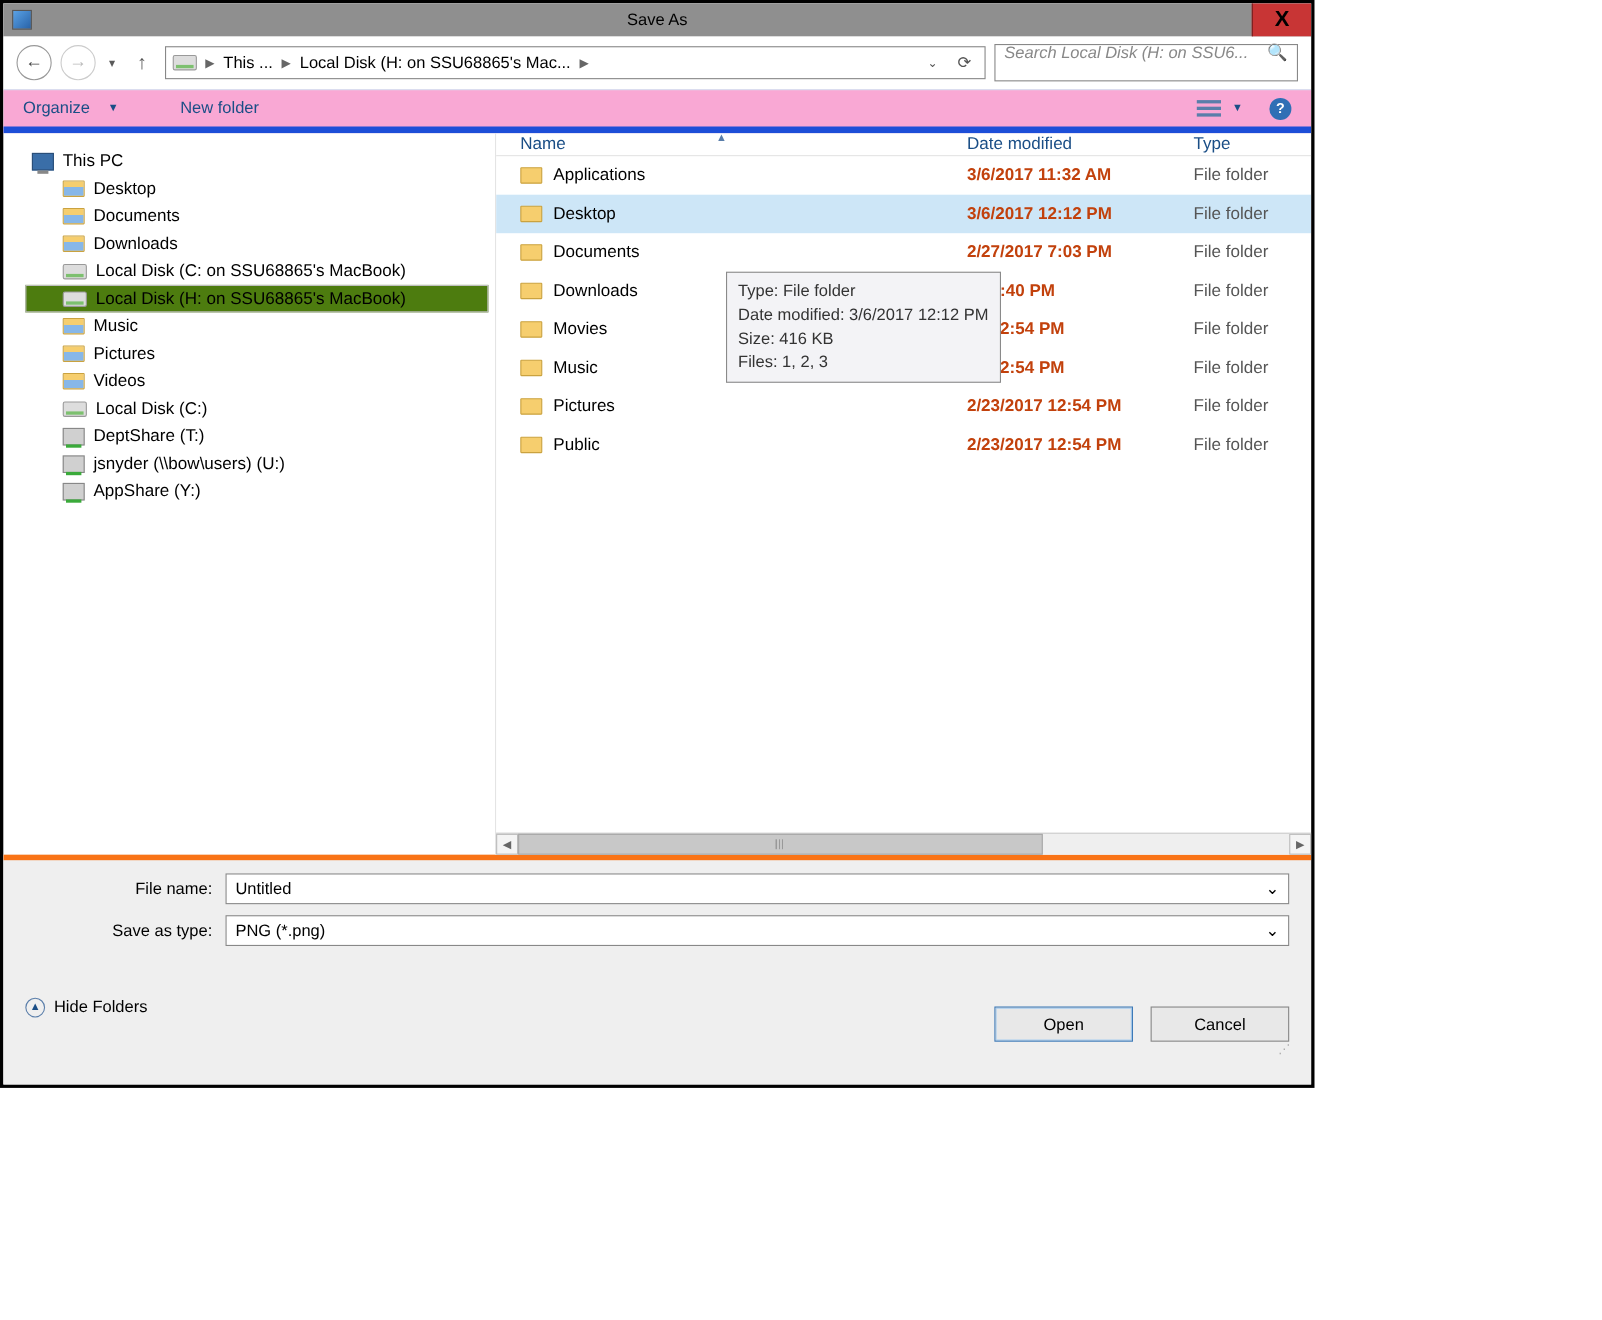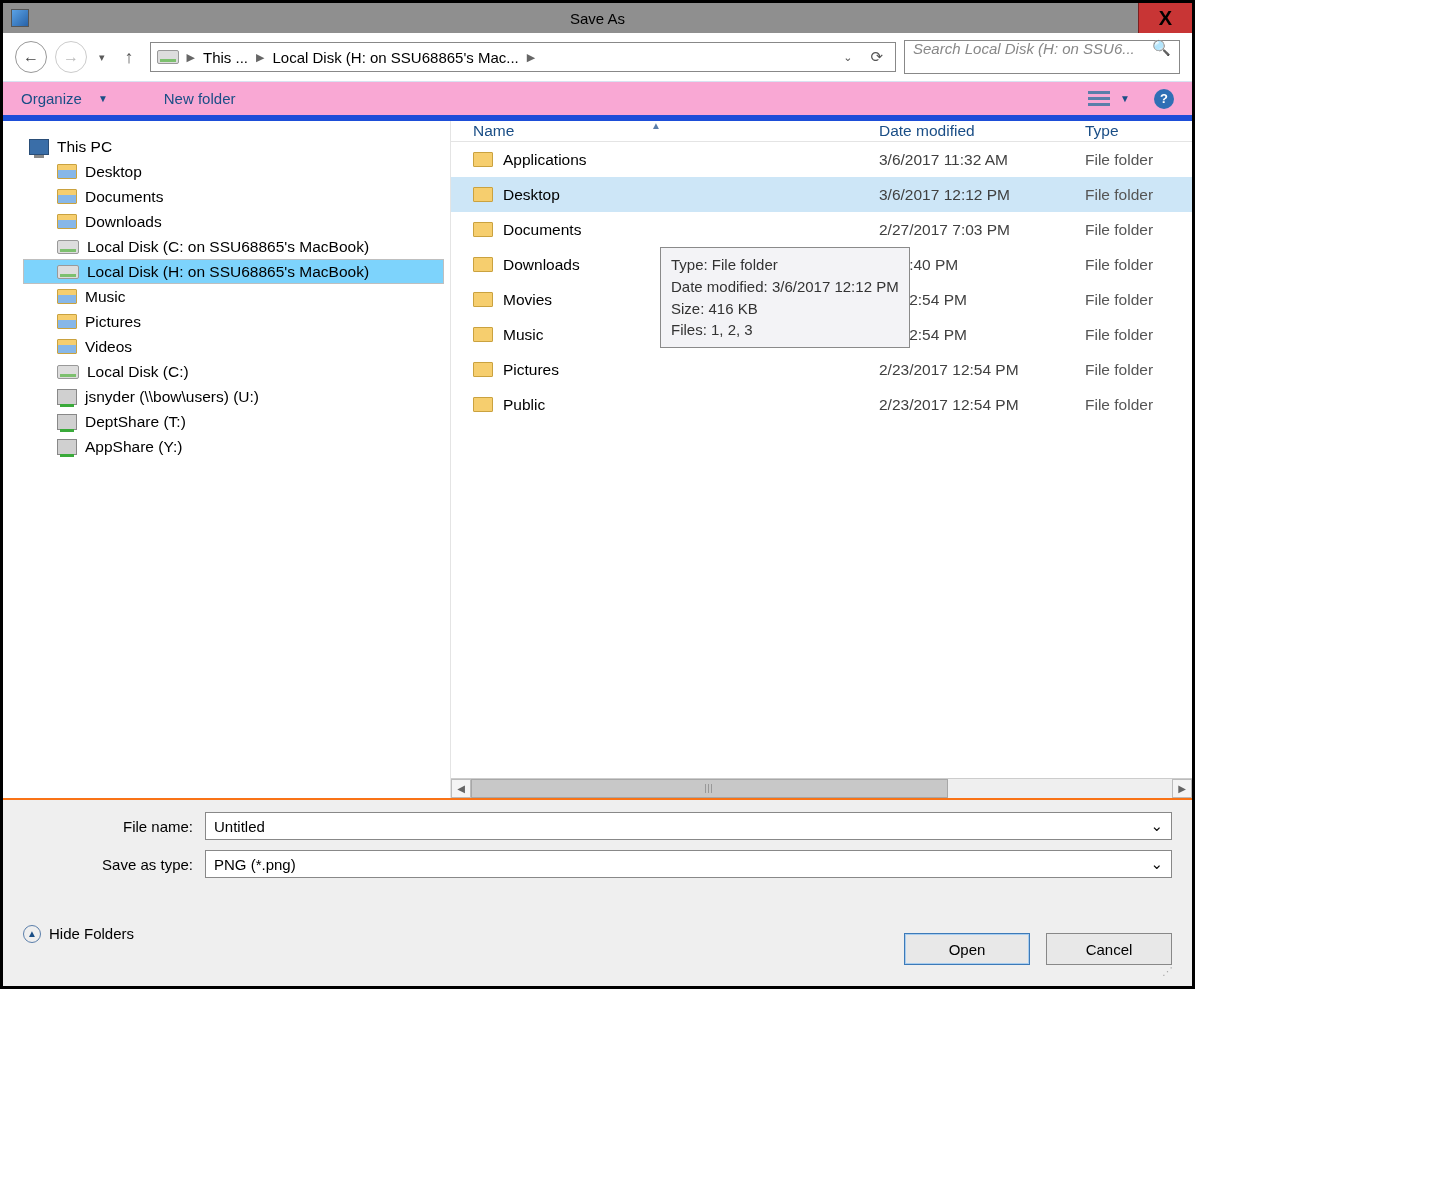--- a/index.html
+++ b/index.html
@@ -126,41 +126,41 @@
   .main { flex:1; display:flex; min-height:0;}
   .tree {
     width: 447px;
     padding: 14px 6px 6px 20px;
     font-size: 15.5px;
     color:#000;
     overflow:hidden;
   }
   .tree .rootrow { display:flex; align-items:center; gap:8px; padding:3px 6px; }
   .tree .row { display:flex; align-items:center; gap:8px; padding:3.5px 6px 3.5px 34px; white-space:nowrap;}
-  .tree .row.selected { background:#7dd3fc; border:1px solid #bfbfbf; padding:2.5px 5px 2.5px 33px;}
+  .tree .row.selected { background:#4d7c0f; border:1px solid #bfbfbf; padding:2.5px 5px 2.5px 33px;}
   .icon-pc { width:20px; height:16px; background:#3a6ea8; border:1px solid #2a4e78; position:relative;}
   .icon-pc::after{content:"";position:absolute;left:4px;right:4px;bottom:-4px;height:3px;background:#888;}
   .icon-folder { width:20px; height:15px; background:#f6ce6e; border:1px solid #caa23f; border-radius:1px;}
   .icon-folder.blue { background:linear-gradient(#f6ce6e 40%,#87b7e8 40%);}
   .icon-drive { width:22px; height:14px; background:#ddd; border:1px solid #999; border-radius:2px; position:relative;}
   .icon-drive::after{content:"";position:absolute;bottom:1px;left:2px;right:2px;height:3px;background:#7dc06f;}
   .icon-net { width:20px; height:16px; background:#d0d0d0; border:1px solid #888; position:relative;}
   .icon-net::after{content:"";position:absolute;left:2px;right:2px;bottom:-3px;height:3px;background:#3aaa3a;}
   
   .filelist { flex:1; display:flex; flex-direction:column; border-left:1px solid #e4e4e4; min-width:0; position:relative;}
   .colhead { height:21px; display:flex; align-items:center; border-bottom:1px solid #e4e4e4; color:#1a4e86; font-size:15.5px;}
   .col-name { width: 428px; padding-left:22px; position:relative;}
   .col-name .sort-arrow{ position:absolute; top:-2px; left:200px; font-size:10px; color:#5a7eaa;}
   .col-date { width:198px;}
   .col-type { flex:1; padding-left:8px;}
   .files { flex:1; overflow:hidden; position:relative;}
   .frow { height:35px; display:flex; align-items:center; font-size:15.5px;}
   .frow.selected { background:#cde6f7;}
   .frow .fname { width:428px; display:flex; align-items:center; gap:10px; padding-left:22px;}
-  .frow .fdate { width:198px; color:#404040;}
+  .frow .fdate { width:198px; color:#c2410c;font-weight:bold;}
   .frow .ftype { flex:1; color:#555; padding-left:8px; overflow:hidden; white-space:nowrap;}
   .ficon { width:20px; height:15px; background:#f6ce6e; border:1px solid #caa23f; border-radius:1px;}
   
   .tooltip {
     position:absolute;
     left: 209px; top: 105px;
     background:#f3f3f6;
     border:1px solid #8a8a8a;
     padding:6px 10px;
     font-size:15px;
@@ -174,22 +174,22 @@
     height:20px; border-top:1px solid #ccc;
     display:flex; align-items:stretch; background:#efefef;
   }
   .hscroll .arrow { width:20px; display:flex; align-items:center; justify-content:center; border:1px solid #bbb; background:#f4f4f4; font-size:10px; color:#666;}
   .hscroll .track { flex:1; position:relative;}
   .hscroll .thumb { position:absolute; left:0; top:0; bottom:0; width:68%; background:#c8c8c8; border:1px solid #a7a7a7;}
   .hscroll .thumb::after{content:"";position:absolute;left:50%;top:4px;bottom:4px;width:8px;margin-left:-4px;background:repeating-linear-gradient(90deg,#999 0 1px,transparent 1px 3px);}
   
   .bottom {
     background:#efefef;
-    border-top:2px solid #f97316;
-    padding: 12px 20px 8px 20px;
+    border-top:5px solid #f97316;
+    padding: 12px 20px 26px 20px;
   }
   .formrow { display:flex; align-items:center; margin-bottom:10px;}
   .formrow .lbl { width:182px; text-align:right; padding-right:12px; font-size:15px;}
   .formrow .field {
     flex:1; height:28px; border:1px solid #888; background:#fff;
     display:flex; align-items:center; justify-content:space-between;
     padding:0 8px; font-size:15px;
   }
   .footerrow { display:flex; align-items:center; margin-top:24px;}
   .hide-folders { display:flex; align-items:center; gap:8px; font-size:15px;}
@@ -285,25 +285,25 @@
       <div class="row">
         <span class="icon-folder blue"></span>
         <span>Videos</span>
       </div>
       <div class="row">
         <span class="icon-drive"></span>
         <span>Local Disk (C:)</span>
       </div>
       <div class="row">
         <span class="icon-net"></span>
+        <span>DeptShare (T:)</span>
+      </div>
+      <div class="row">
+        <span class="icon-net"></span>
         <span>jsnyder (\\bow\users) (U:)</span>
-      </div>
-      <div class="row">
-        <span class="icon-net"></span>
-        <span>DeptShare (T:)</span>
       </div>
       <div class="row">
         <span class="icon-net"></span>
         <span>AppShare (Y:)</span>
       </div>
     </div>
   <div class="filelist">
     <div class="colhead">
       <div class="col-name">
         <span>Name</span>

